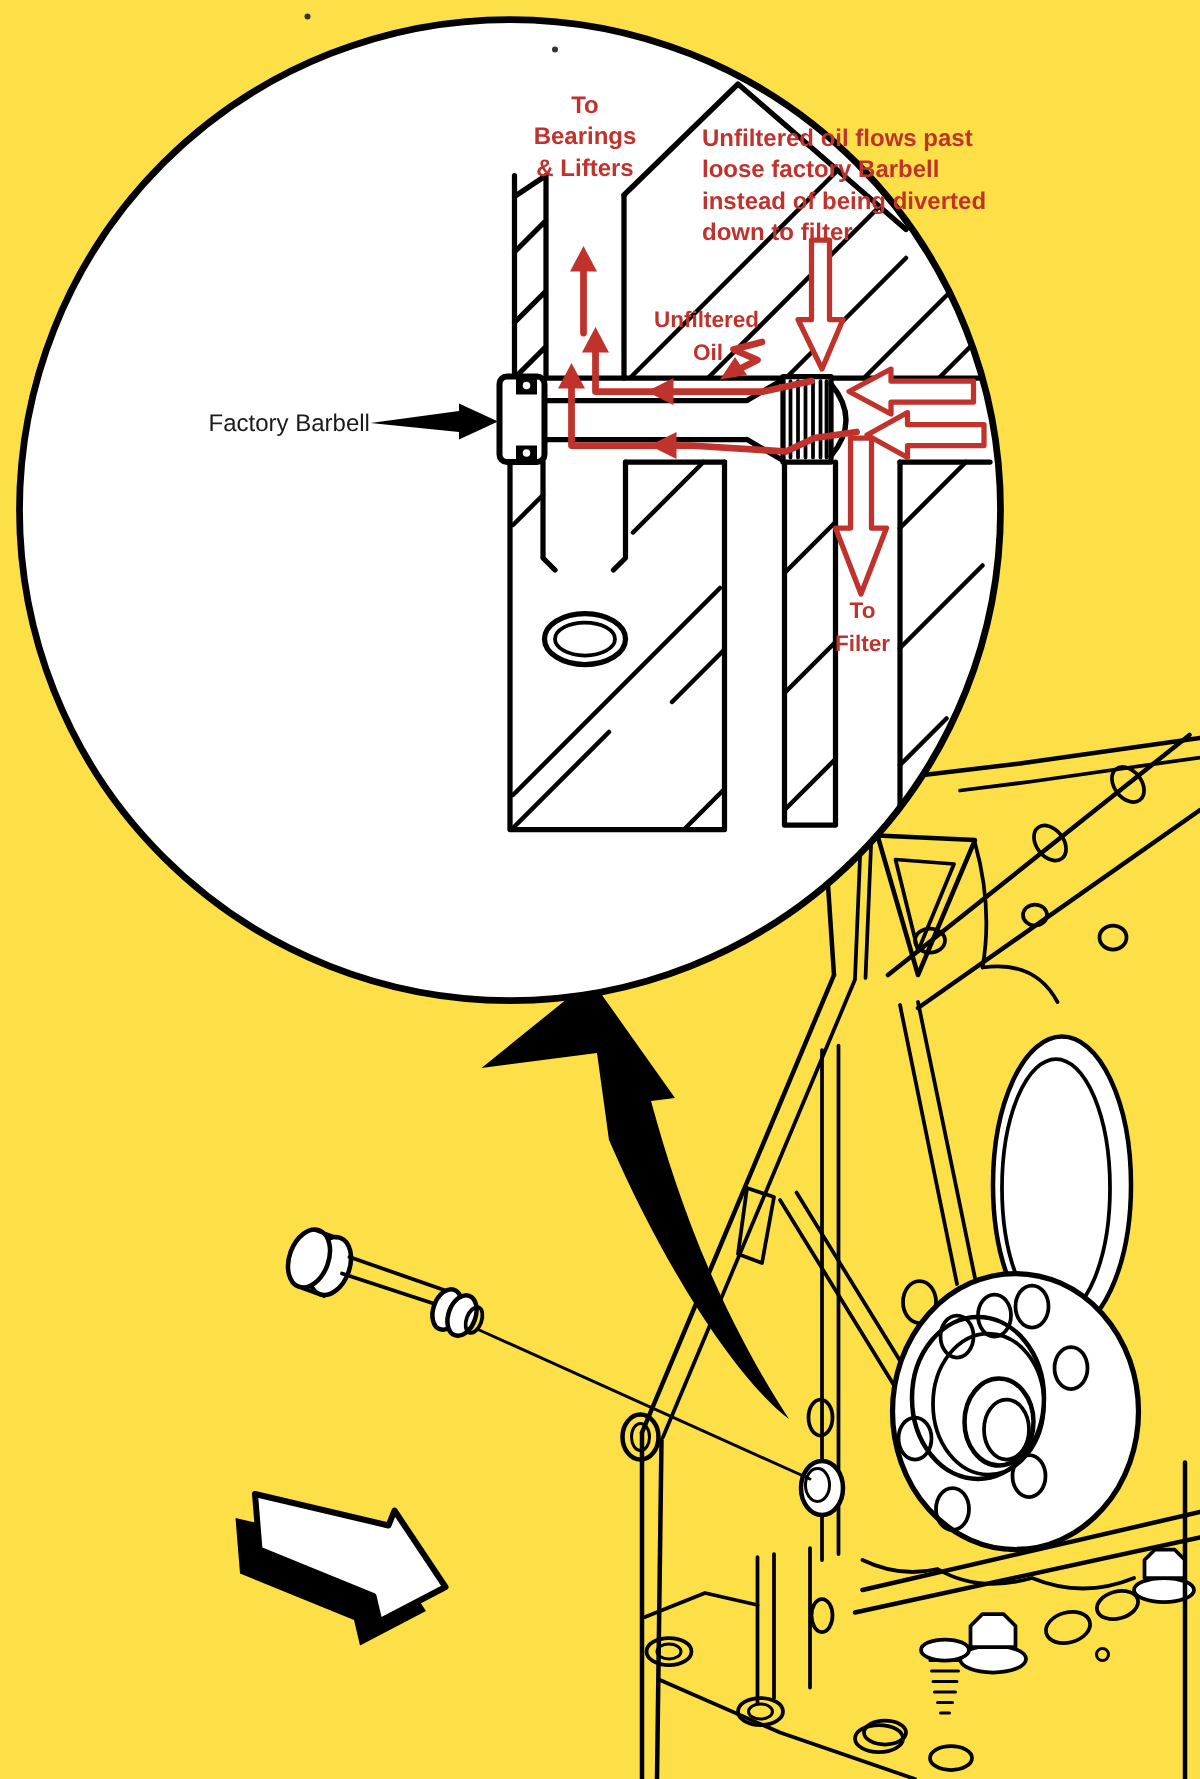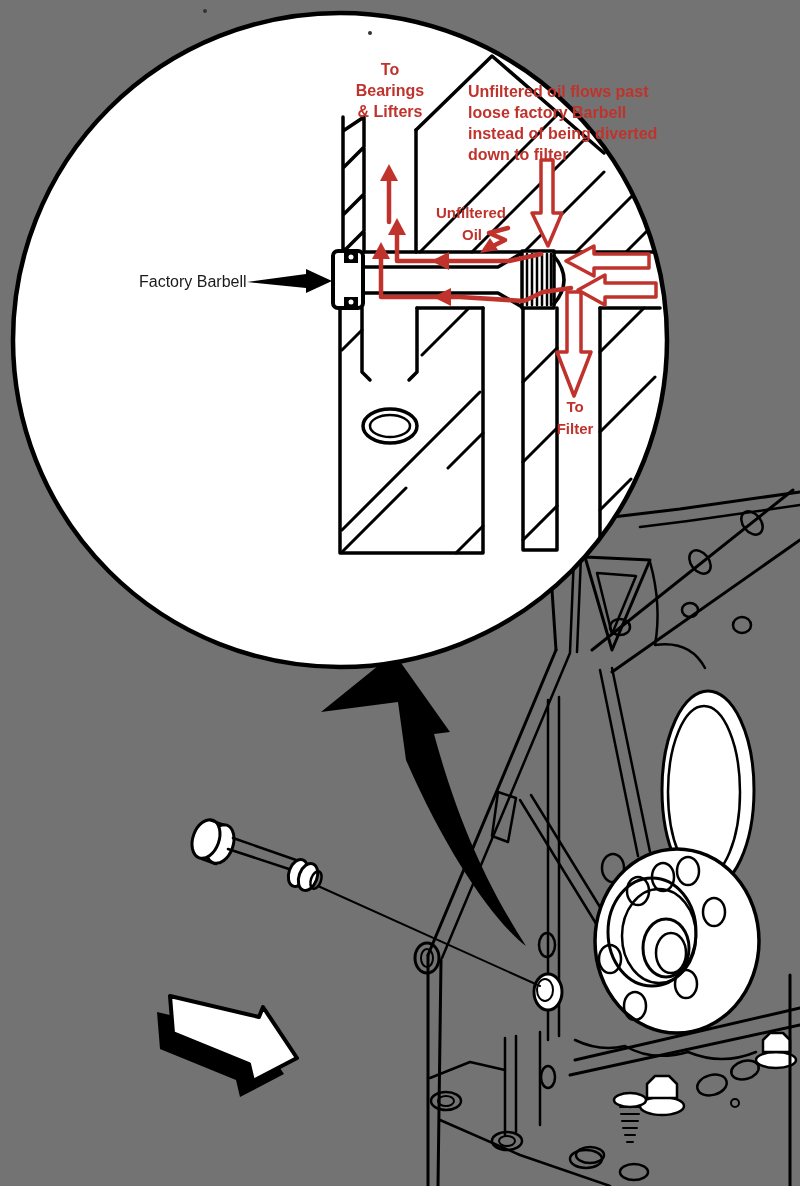--- a/index.html
+++ b/index.html
@@ -1,16 +1,16 @@
 <!DOCTYPE html>
 <html><head>
 <meta charset="utf-8">
 <style>
   html,body{margin:0;padding:0;background:#ffffff;}
-  #stage{position:relative;width:800px;height:1186px;background:#737373;overflow:hidden;}
+  #stage{position:relative;width:800px;height:1186px;background:#fde047;overflow:hidden;}
   svg{display:block;}
   .ink{stroke:#000000;fill:none;stroke-linecap:round;stroke-linejoin:round;}
   .w4{stroke-width:4px;} .w35{stroke-width:3.5px;} .w3{stroke-width:3px;} .w25{stroke-width:2.5px;} .w2{stroke-width:2px;}
   .whitefill{fill:#ffffff;}
   .blackfill{fill:#000000;stroke:none;}
   .red-stroke{stroke:#C0332C;fill:none;stroke-width:4.5px;stroke-linecap:round;stroke-linejoin:round;}
   .red-fill{fill:#C0332C;stroke:none;}
   .red-hollow{fill:#ffffff;stroke:#C0332C;stroke-width:3.5px;stroke-linejoin:round;}
   .red-label{font-family:"Liberation Sans",sans-serif;font-weight:bold;font-size:16px;}
   .red-label-small{font-family:"Liberation Sans",sans-serif;font-weight:bold;font-size:15px;}

